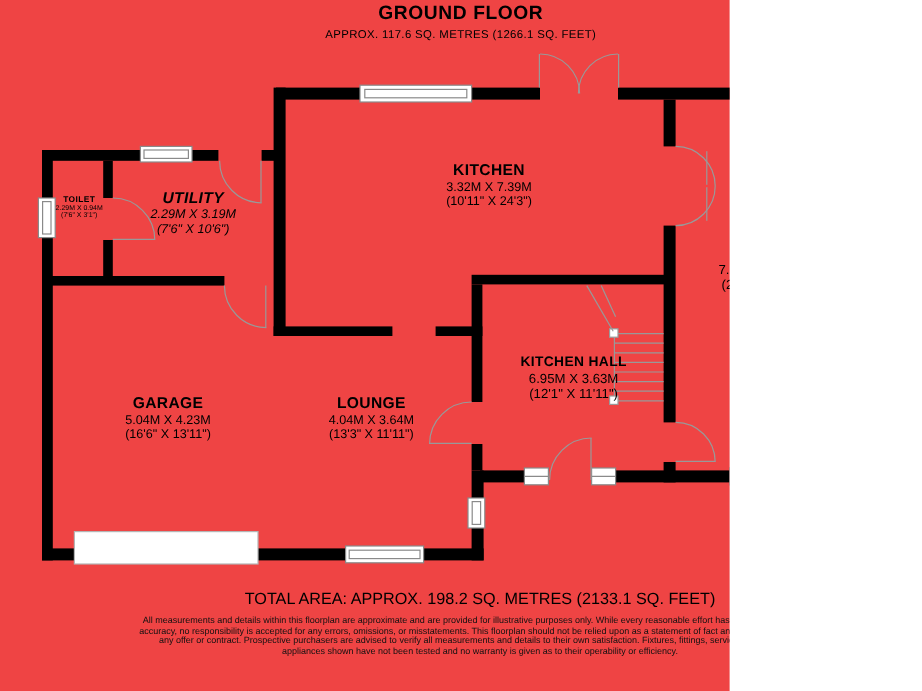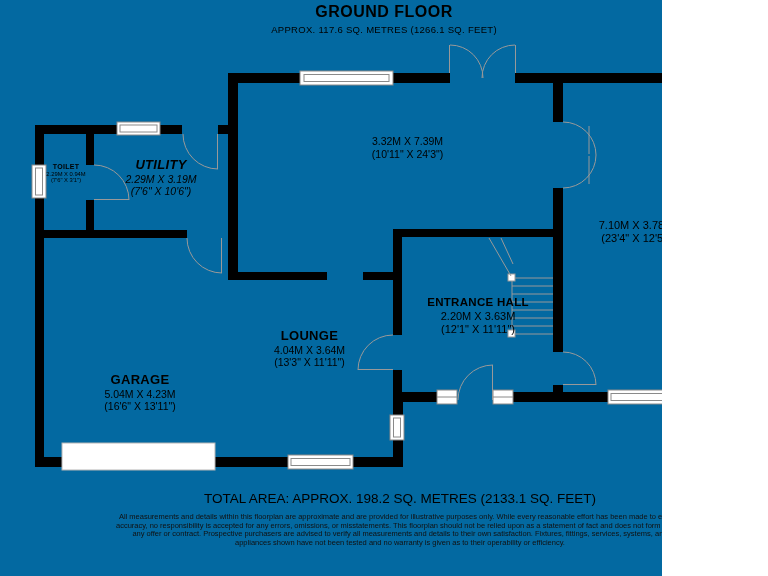--- a/index.html
+++ b/index.html
@@ -1,16 +1,16 @@
 <!DOCTYPE html>
 <html><head>
 <meta charset="utf-8">
 <style>
   html,body{margin:0;padding:0;background:#fff;}
-  #stage{position:relative;width:662px;height:576px;background:#0369a1;overflow:hidden;
+  #stage{position:relative;width:608px;height:576px;background:#ef4444;overflow:hidden;
          font-family:"Liberation Sans", sans-serif;color:#000;}
   .hdr{position:absolute;left:0;top:3px;width:768px;text-align:center;}
   .hdr .t{font-size:16px;font-weight:bold;letter-spacing:.5px;}
   .hdr .s{font-size:9.5px;margin-top:3px;letter-spacing:.3px;}
   svg{position:absolute;left:0;top:0;}
   .lbl{position:absolute;text-align:center;line-height:1.12;}
   .lbl .nm{font-weight:bold;font-size:13px;letter-spacing:.3px;}
   .lbl .dm{font-size:10.5px;margin-top:1px;}
   .lbl.small .nm{font-size:7px;}
   .lbl.small .dm{font-size:5.8px;margin-top:0;}
@@ -166,39 +166,40 @@
     <div class="dm">(7'6" X 3'1")</div>
   </div>
 
   <div class="lbl" style="left:106px;top:158px;width:110px;font-style:italic;">
     <div class="nm">UTILITY</div>
     <div class="dm">2.29M X 3.19M</div>
     <div class="dm">(7'6" X 10'6")</div>
   </div>
 
   <div class="lbl" style="left:340px;top:135px;width:135px;">
+    <div class="nm">KITCHEN</div>
     <div class="dm">3.32M X 7.39M</div>
     <div class="dm">(10'11" X 24'3")</div>
   </div>
 
-  <div class="lbl" style="left:75px;top:329px;width:130px;margin-top:44px;">
+  <div class="lbl" style="left:75px;top:329px;width:130px;">
     <div class="nm">GARAGE</div>
     <div class="dm">5.04M X 4.23M</div>
     <div class="dm">(16'6" X 13'11")</div>
   </div>
 
   <div class="lbl" style="left:247px;top:329px;width:125px;">
     <div class="nm">LOUNGE</div>
     <div class="dm">4.04M X 3.64M</div>
     <div class="dm">(13'3" X 11'11")</div>
   </div>
 
   <div class="lbl med" style="left:426px;top:296px;width:104px;">
-    <div class="nm">ENTRANCE HALL</div>
-    <div class="dm">2.20M X 3.63M</div>
+    <div class="nm">KITCHEN HALL</div>
+    <div class="dm">6.95M X 3.63M</div>
     <div class="dm">(12'1" X 11'11")</div>
   </div>
 
   <div class="lbl med" style="left:582px;top:218px;width:108px;">
     <div class="dm">7.10M X 3.78M</div>
     <div class="dm">(23'4" X 12'5")</div>
   </div>
 
   <div class="fp" style="left:701px;top:242px;width:26px;text-align:center;text-decoration:underline;">FP</div>
 

